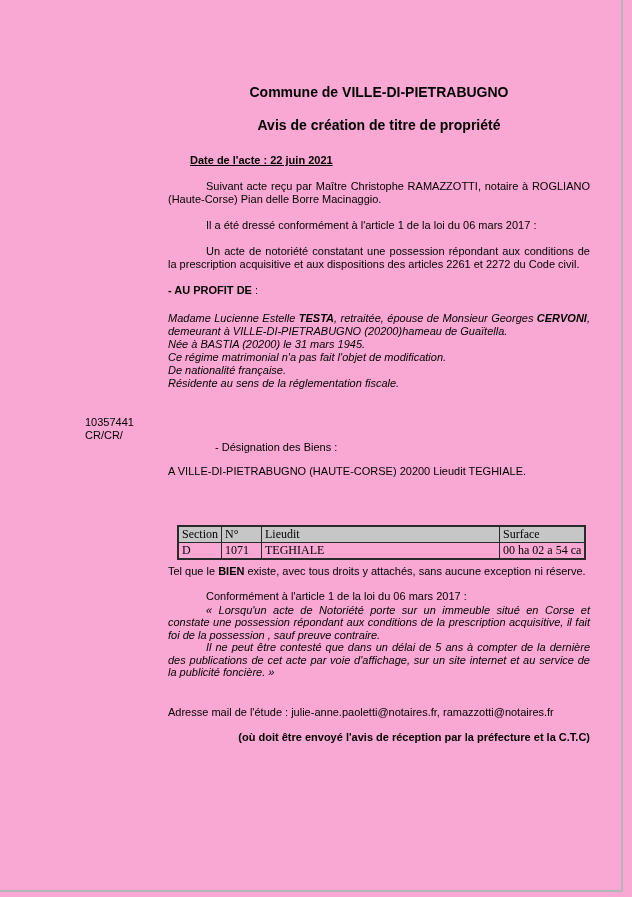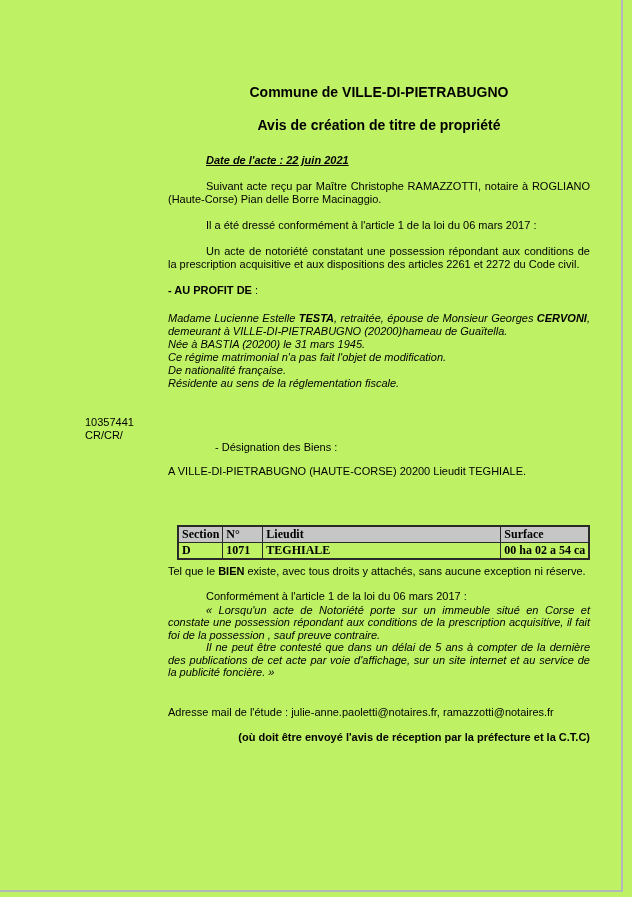--- a/index.html
+++ b/index.html
@@ -4,21 +4,21 @@
 <style>
   html, body {
     margin: 0;
     padding: 0;
     background: #ffffff;
   }
   .sheet {
     position: relative;
     width: 632px;
     height: 897px;
-    background: #bef264;
+    background: #f9a8d4;
     font-family: "Liberation Sans", sans-serif;
     font-size: 11px;
     line-height: 13px;
     color: #000000;
     overflow: hidden;
   }
   .edge-right {
     position: absolute;
     left: 621px;
     top: 0;
@@ -39,24 +39,23 @@
   .title {
     font-weight: bold;
     font-size: 14px;
     line-height: 16px;
     text-align: center;
   }
   .t1 { top: 84px; }
   .t2 { top: 117px; }
   .date-heading {
     top: 154px;
-    left: 206px;
+    left: 190px;
     font-weight: bold;
     text-decoration: underline;
-    font-style: italic;
   }
   .just { text-align: justify; }
   .ind { text-indent: 38px; }
   .p-dresse { top: 219px; left: 206px; }
   .p-notoriete { top: 245px; }
   .profit-heading { top: 284px; }
   .bold { font-weight: bold; }
   .beneficiary { top: 312px; }
   .beneficiary p, .quotes p { margin: 0; font-style: italic; }
   .margin-note { top: 416px; left: 85px; }
@@ -72,21 +71,21 @@
     table-layout: fixed;
     font-family: "Liberation Serif", serif;
     font-size: 12px;
     border: 2px solid #2a2a2a;
   }
   table.cadastre-table th, table.cadastre-table td {
     border: 1px solid #2a2a2a;
     height: 15px;
     padding: 0 3px;
     text-align: left;
-    font-weight: bold;
+    font-weight: normal;
     overflow: hidden;
     white-space: nowrap;
   }
   table.cadastre-table th { background: #c6c6c6; }
   .w-section { width: 33px; }
   .w-num { width: 33px; }
   .w-lieudit { width: 231px; }
   .w-surface { width: 77px; }
   .bien { top: 565px; }
   .conform { top: 590px; left: 206px; }

